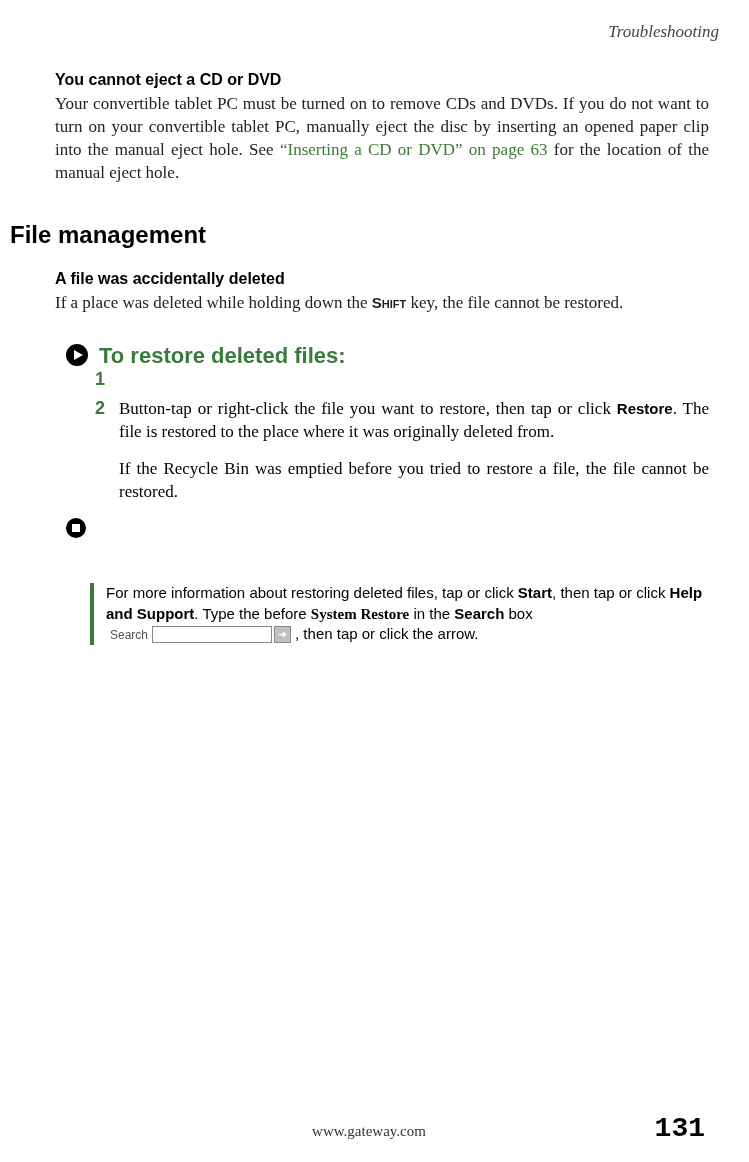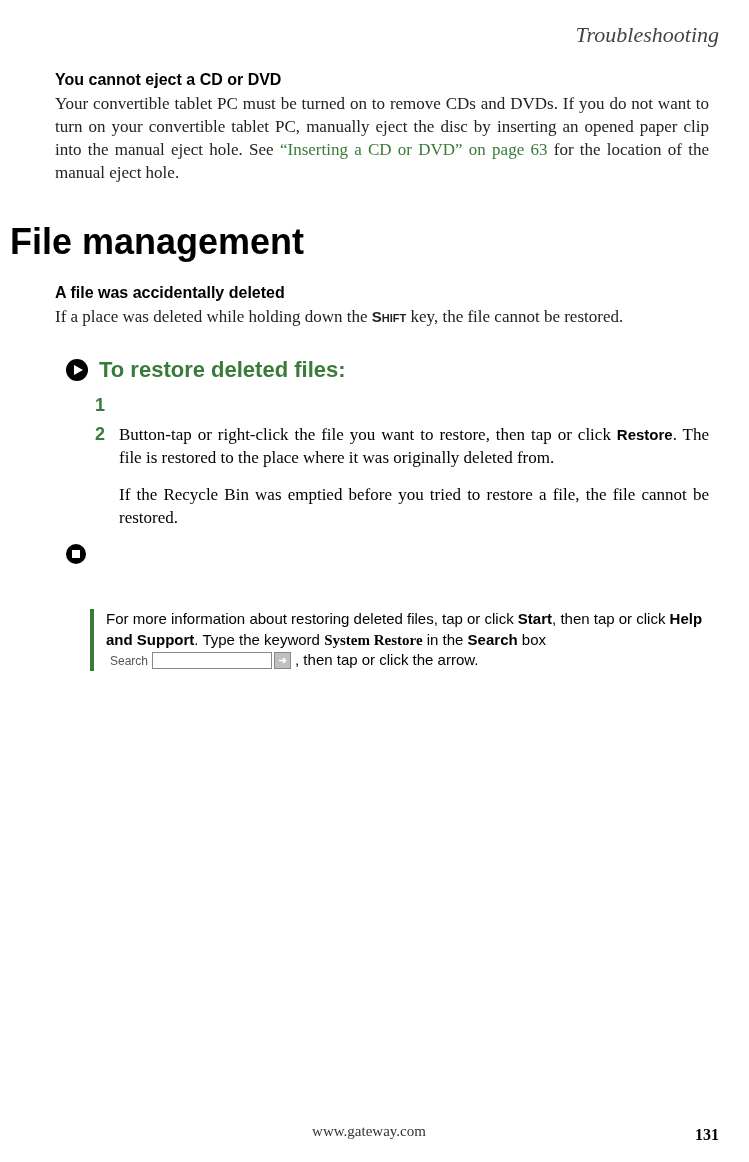--- a/index.html
+++ b/index.html
@@ -10,21 +10,21 @@
     background: #fff;
     color: #000;
     position: relative;
     padding: 0;
   }
   .header-right {
     position: absolute;
     top: 22px;
     right: 30px;
     font-style: italic;
-    font-size: 22px;
+    font-size: 17px;
     color: #444;
     text-align: center;
   }
   .content {
     padding: 50px 40px 0 55px;
   }
   .topic-heading {
     font-family: Arial, Helvetica, sans-serif;
     font-weight: bold;
     font-size: 16px;
@@ -34,40 +34,38 @@
   .body-text {
     font-size: 17px;
     line-height: 1.35;
     text-align: justify;
     color: #222;
   }
   .link-green { color: #3a7a3a; }
   .section-heading {
     font-family: Arial, Helvetica, sans-serif;
     font-weight: bold;
-    font-size: 36px;
+    font-size: 24px;
     margin-top: 36px;
     margin-left: -45px;
     margin-bottom: 18px;
   }
   .smallcaps {
     font-variant: small-caps;
     font-weight: bold;
     font-family: Arial, Helvetica, sans-serif;
     font-size: 15px;
   }
   .proc-block {
     margin-top: 28px;
     margin-left: 40px;
   }
   .proc-title-row {
     display: flex;
-    align-items: center;
     margin-left: -30px;
-    margin-bottom: 12px;
   }
   .play-icon {
     width: 24px;
     height: 24px;
     display: inline-flex;
     align-items: center;
     justify-content: center;
     margin-right: 10px;
   }
   .proc-title {
@@ -172,24 +170,24 @@
     left: 0;
     right: 11px;
     display: flex;
     justify-content: center;
     font-size: 15px;
     color: #333;
   }
   .page-num {
     position: absolute;
     bottom: 18px;
-    right: 30px;
-    font-family: Liberation Serif, serif;
-    font-weight: bold;
-    font-size: 16px;
+    right: 44px;
+    font-family: Liberation Mono, monospace;
+    font-weight: bold;
+    font-size: 28px;
   }
 </style>
 </head>
 <body>
 
 <div class="header-right">Troubleshooting</div>
 
 <div class="content">
 
   <div class="topic-heading">You cannot eject a CD or DVD</div>
@@ -232,21 +230,21 @@
       <svg width="22" height="22" viewBox="0 0 22 22">
           <circle cx="11" cy="11" r="10" fill="#000"></circle>
           <rect x="7" y="7" width="8" height="8" fill="#fff"></rect>
         </svg>
     </div>
   </div>
 
   <div class="help-box">
     <div class="help-bar"></div>
     <div class="help-text">
-      <span>For more information about restoring deleted files, tap or click </span><b>Start</b><span>, then tap or click </span><b>Help and Support</b><span>. Type the keyword </span><span class="keyword-serif">System Restore</span><span> in the </span><b>Search</b><span> box</span>
+      <span>For more information about restoring deleted files, tap or click </span><b>Start</b><span>, then tap or click </span><b>Help and Support</b><span>. Type the before </span><span class="keyword-serif">System Restore</span><span> in the </span><b>Search</b><span> box</span>
       <br>
       <span class="search-widget">
         <span class="search-label">Search</span>
         <span class="search-input"></span>
         <span class="search-go">
           <svg width="11" height="11" viewBox="0 0 11 11">
               <path d="M2 5.5 H8 M6 3 L8.5 5.5 L6 8" stroke="#fff" stroke-width="1.6" fill="none"></path>
             </svg>
         </span>
       </span><span>, then tap or click the arrow.</span>

